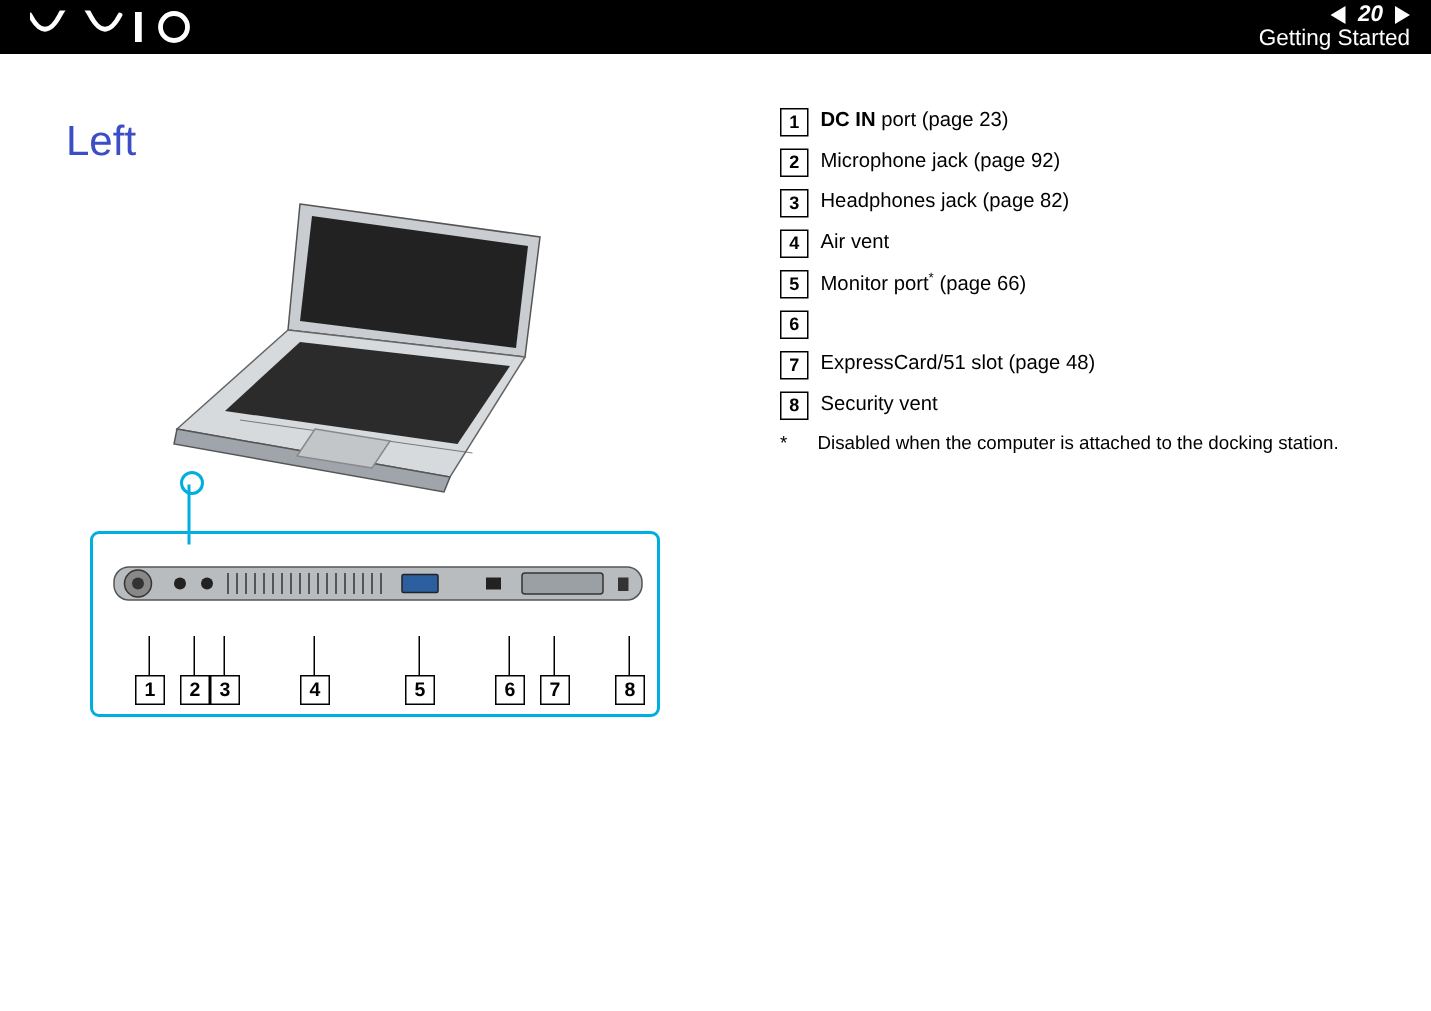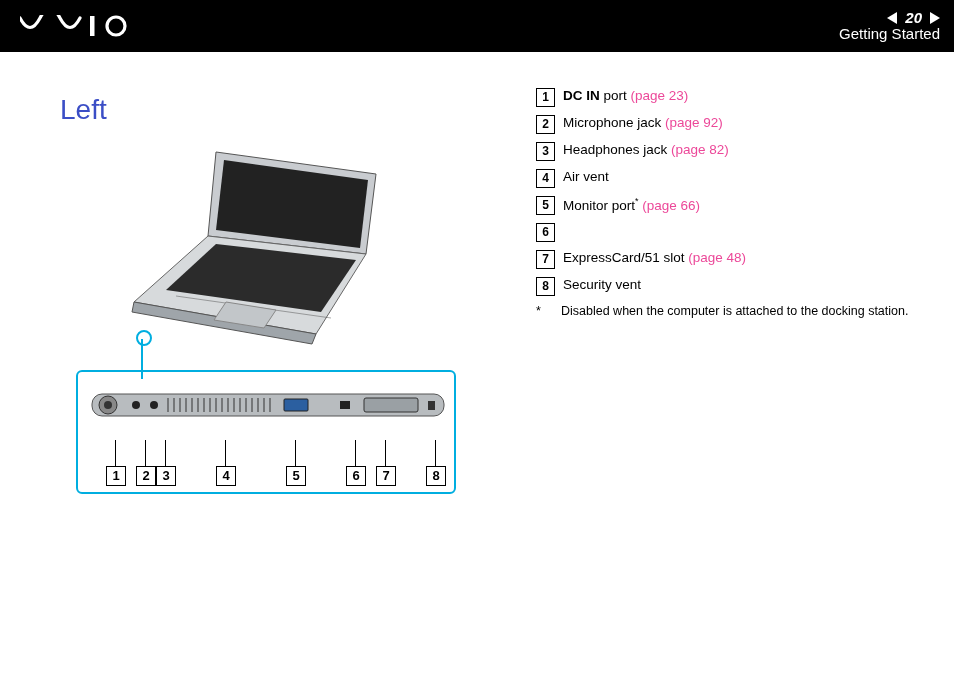--- a/index.html
+++ b/index.html
@@ -6,21 +6,21 @@
     margin: 0;
     padding: 0;
     width: 954px;
     height: 674px;
     font-family: Arial, Helvetica, sans-serif;
     background: #fff;
     color: #000;
     overflow: hidden;
   }
   .header {
-    height: 52px;
+    height: 36px;
     background: #000;
     color: #fff;
     display: flex;
     align-items: center;
     justify-content: space-between;
     padding: 0 14px 0 20px;
   }
   .logo {
     display: flex;
     align-items: center;
@@ -54,21 +54,20 @@
     font-size: 15px;
   }
 
   .content {
     display: flex;
     padding: 30px 30px 0 40px;
   }
   .left-col {
     width: 460px;
     flex: 0 0 460px;
-    margin-left: 16px;
   }
   .heading {
     color: #3b4ec6;
     font-size: 28px;
     font-weight: 400;
     margin: 12px 0 18px 4px;
     font-family: Arial, Helvetica, sans-serif;
   }
 
   .diagram-box {
@@ -154,21 +153,21 @@
     border: 1.5px solid #000;
     font-size: 12px;
     font-weight: bold;
     text-align: center;
     line-height: 17px;
     margin-right: 8px;
     flex: 0 0 auto;
   }
   .item .text { }
   .item .text .bold { font-weight: bold; }
-  .link { color: #ec4899; }
+  .link { color: #000000; }
   .sup { font-size: 9px; vertical-align: super; }
   .footnote {
     display: flex;
     font-size: 12.5px;
     margin-top: 4px;
   }
   .footnote .star { width: 25px; flex: 0 0 25px; }
 </style>
 </head>
 <body>

